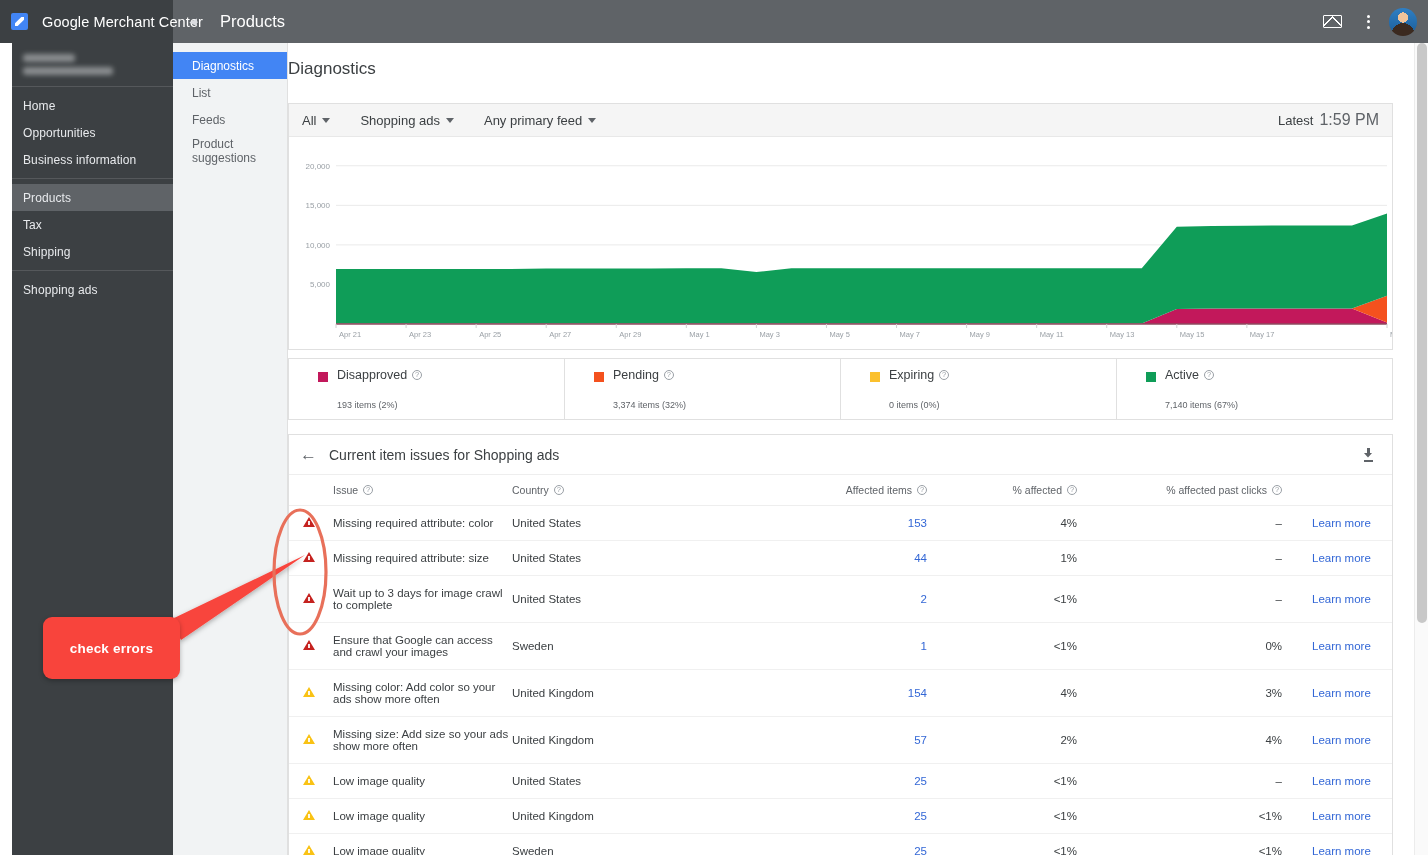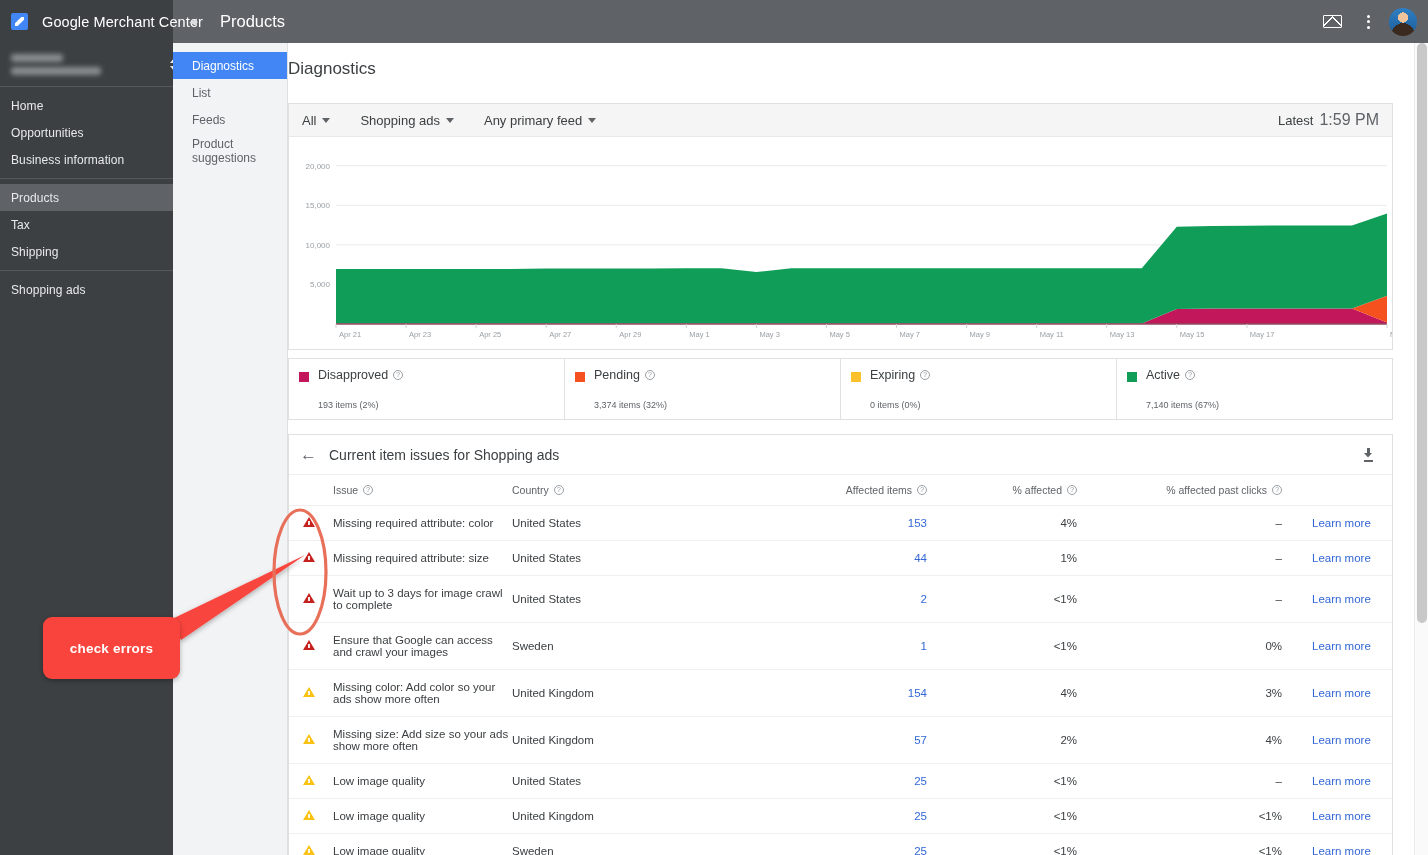--- a/index.html
+++ b/index.html
@@ -54,21 +54,21 @@
   .avatar {
     width: 28px; height: 28px; border-radius: 50%;
     background: radial-gradient(circle at 50% 34%, #f0c39a 0 22%, transparent 22%),
                 radial-gradient(circle at 50% 95%, #3b2a20 0 38%, transparent 38%),
                 linear-gradient(#2f7fc4, #1b5d98);
     cursor: pointer; overflow:hidden; position: relative;
   }
 
   
   .sidebar {
-    position: absolute; top: 43px; left: 0; width: 190px; height: 812px;
+    position: absolute; top: 43px; left: 12px; width: 190px; height: 812px;
     background: #3c4043; color: #e8eaed;
   }
   .acct {
     height: 43px; display: flex; align-items: center; justify-content: space-between;
     padding: 0 12px 0 11px;
   }
   .acct-lines { display: flex; flex-direction: column; gap: 5px; }
   .acct-lines i {
     display:block; height:8px; border-radius:3px;
     background: rgba(232,234,237,.45); filter: blur(2.6px);
@@ -123,21 +123,21 @@
   .latest-label { font-size: 13px; color: #3c4043; }
   .latest-time { font-size: 16px; color: #5f6368; }
 
   .chartwrap { position: relative; height: 212px; background: #fff; }
   .chartwrap svg { display: block; }
 
   .legend-row {
     margin-top: 8px; width: 1105px; display: flex; border: 1px solid #e0e0e0; background: #fff;
   }
   .legend-cell {
-    flex: 1 1 0; padding: 9px 0 9px 10px; border-right: 1px solid #e0e0e0;
+    flex: 1 1 0; padding: 9px 0 9px 29px; border-right: 1px solid #e0e0e0;
     display: flex; gap: 9px; align-items: flex-start; cursor: pointer;
   }
   .legend-cell:last-child { border-right: none; }
   .legend-swatch { width: 10px; height: 10px; margin-top: 4px; flex: 0 0 auto; }
   .legend-name { font-size: 12.5px; color: #3c4043; display:flex; align-items:center; gap:5px; }
   .legend-sub { font-size: 9px; color: #5f6368; margin-top: 18px; }
   .q-ico {
     width: 10px; height: 10px; border: 1px solid #9aa0a6; border-radius: 50%;
     color: #9aa0a6; font-size: 7.5px; line-height: 8px; text-align: center; display:inline-block;
   }

